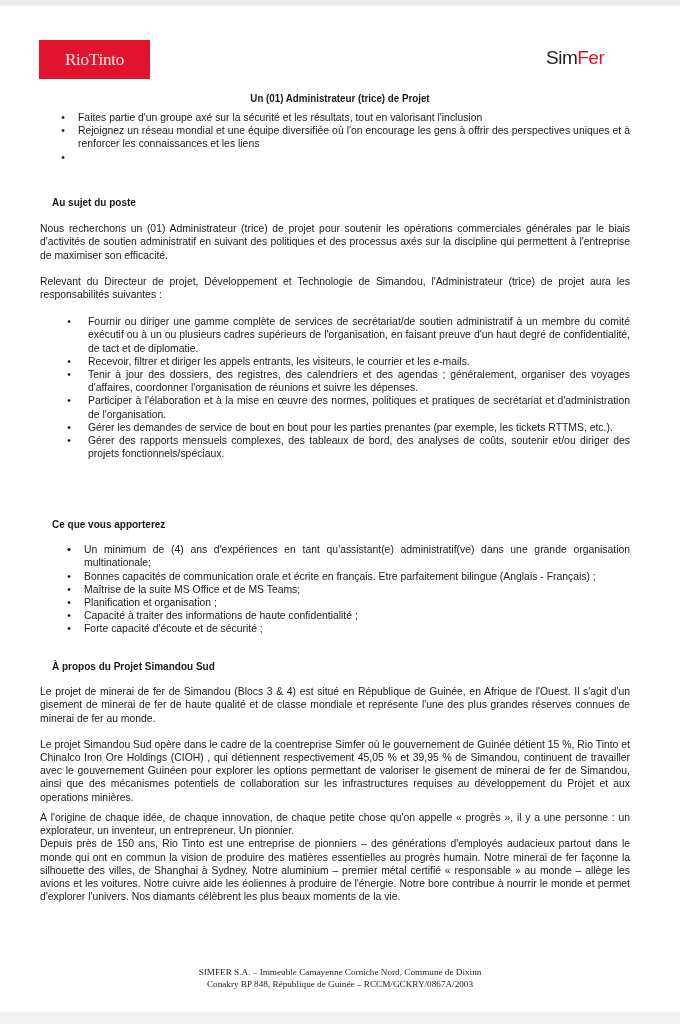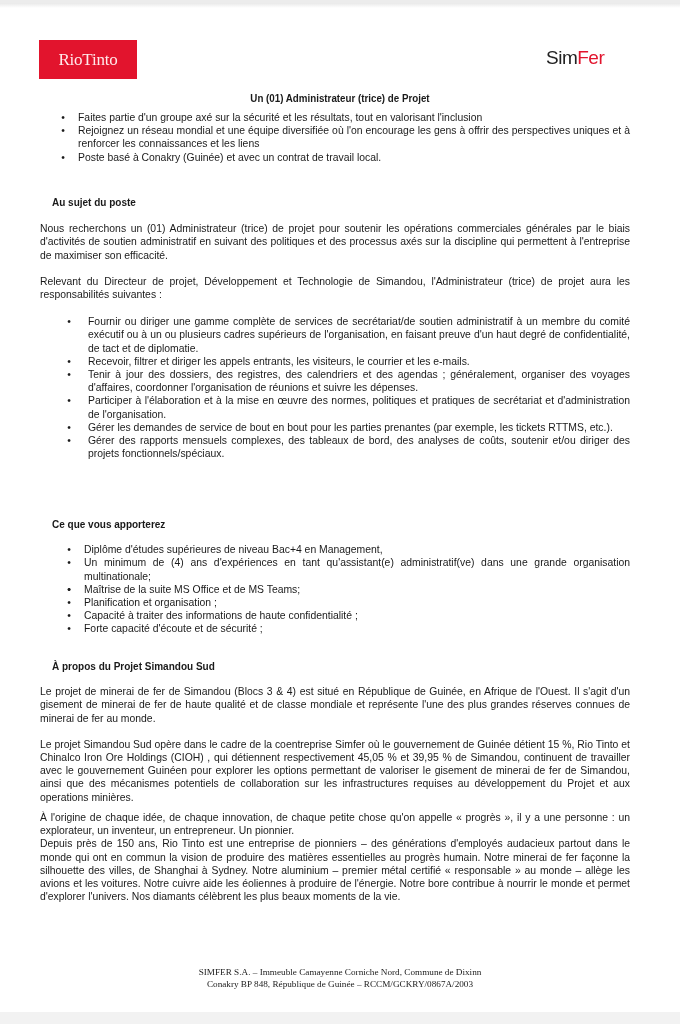--- a/index.html
+++ b/index.html
@@ -13,21 +13,21 @@
   .top-edge {
     position: absolute; left: 0; top: 0; width: 680px; height: 5px;
     background: linear-gradient(#e9e9e9, #ffffff);
     border-top: 3px solid #ececec;
   }
   .bottom-band {
     position: absolute; left: 0; top: 1012px; width: 680px; height: 12px;
     background: #f2f2f2;
   }
   .logo-rio {
-    position: absolute; left: 39px; top: 40px; width: 98px; height: 39px;
+    position: absolute; left: 39px; top: 40px; width: 111px; height: 39px;
     background: #e2142d;
     color: #ffe9ea;
     font-family: "Liberation Serif", serif;
     font-size: 17px; letter-spacing: -0.2px;
     display: flex; align-items: center; justify-content: center;
   }
   .logo-simfer {
     position: absolute; left: 546px; top: 47px;
     font-family: "Liberation Sans", sans-serif;
     font-weight: normal; font-size: 19px; letter-spacing: -0.5px;
@@ -74,44 +74,44 @@
 <div class="logo-simfer">
   <span>Sim</span><span class="fer">Fer</span>
 </div>
 
 <div class="title">Un (01)  Administrateur (trice) de Projet</div>
 
 <div class="doc" style="top:111px;">
   <ul class="bullets indent2">
     <li><span class="dot">•</span><span>Faites partie d'un groupe axé sur la sécurité et les résultats, tout en valorisant l'inclusion</span></li>
     <li><span class="dot">•</span><span>Rejoignez un réseau mondial et une équipe diversifiée où l'on encourage les gens à offrir des perspectives uniques et à renforcer les connaissances et les liens</span></li>
-    <li><span class="dot">•</span><span>Poste basé à Conakry (Guinée) et avec un contrat de travail local.</span></li>
+    <li><span class="dot">•</span></li>
   </ul>
 </div>
 
 <div class="doc" style="top:184px;">
   <h3>Au sujet du poste</h3>
   <p style="margin-top:13px;">Nous recherchons un (01) Administrateur (trice) de projet pour soutenir les opérations commerciales générales par le biais d'activités de soutien administratif en suivant des politiques et des processus axés sur la discipline qui permettent à l'entreprise de maximiser son efficacité.</p>
   <p style="margin-top:13px;">Relevant du Directeur de projet, Développement et Technologie de Simandou, l'Administrateur (trice) de projet aura les responsabilités suivantes :</p>
   <ul class="bullets indent" style="margin-top:14px;">
     <li><span class="dot">•</span><span>Fournir ou diriger une gamme complète de services de secrétariat/de soutien administratif à un membre du comité exécutif ou à un ou plusieurs cadres supérieurs de l'organisation, en faisant preuve d'un haut degré de confidentialité, de tact et de diplomatie.</span></li>
     <li><span class="dot">•</span><span>Recevoir, filtrer et diriger les appels entrants, les visiteurs, le courrier et les e-mails.</span></li>
     <li><span class="dot">•</span><span>Tenir à jour des dossiers, des registres, des calendriers et des agendas ; généralement, organiser des voyages d'affaires, coordonner l'organisation de réunions et suivre les dépenses.</span></li>
     <li><span class="dot">•</span><span>Participer à l'élaboration et à la mise en œuvre des normes, politiques et pratiques de secrétariat et d'administration de l'organisation.</span></li>
     <li><span class="dot">•</span><span>Gérer les demandes de service de bout en bout pour les parties prenantes (par exemple, les tickets RTTMS, etc.).</span></li>
     <li><span class="dot">•</span><span>Gérer des rapports mensuels complexes, des tableaux de bord, des analyses de coûts, soutenir et/ou diriger des projets fonctionnels/spéciaux.</span></li>
   </ul>
 </div>
 
 <div class="doc" style="top:506px;">
   <h3>Ce que vous apporterez</h3>
   <ul class="bullets indent2" style="margin-left:6px;">
-    <li><span class="dot">•</span><span>Diplôme d'études supérieures de niveau Bac+4 en Management,</span></li>
+    <li><span class="dot">•</span></li>
     <li><span class="dot">•</span><span>Un minimum de (4) ans d'expériences en tant qu'assistant(e) administratif(ve) dans une grande organisation multinationale;</span></li>
-    <li><span class="dot">•</span></li>
+    <li><span class="dot">•</span><span>Bonnes capacités de communication orale et écrite en français. Etre parfaitement bilingue (Anglais - Français) ;</span></li>
     <li><span class="dot">•</span><span>Maîtrise de la suite MS Office et de MS Teams;</span></li>
     <li><span class="dot">•</span><span>Planification et organisation ;</span></li>
     <li><span class="dot">•</span><span>Capacité à traiter des informations de haute confidentialité ;</span></li>
     <li><span class="dot">•</span><span>Forte capacité d'écoute et de sécurité ;</span></li>
   </ul>
 </div>
 
 <div class="doc" style="top:648px;">
   <h3>À propos du Projet Simandou Sud</h3>
   <p>Le projet de minerai de fer de Simandou (Blocs 3 &amp; 4) est situé en République de Guinée, en Afrique de l'Ouest. Il s'agit d'un gisement de minerai de fer de haute  qualité et de classe mondiale et représente l'une des plus grandes réserves connues de minerai de fer au monde.</p>

